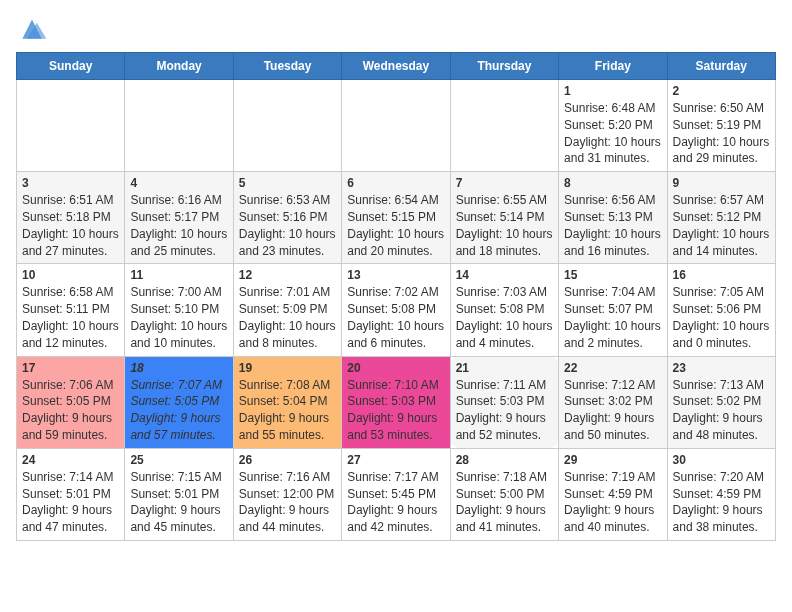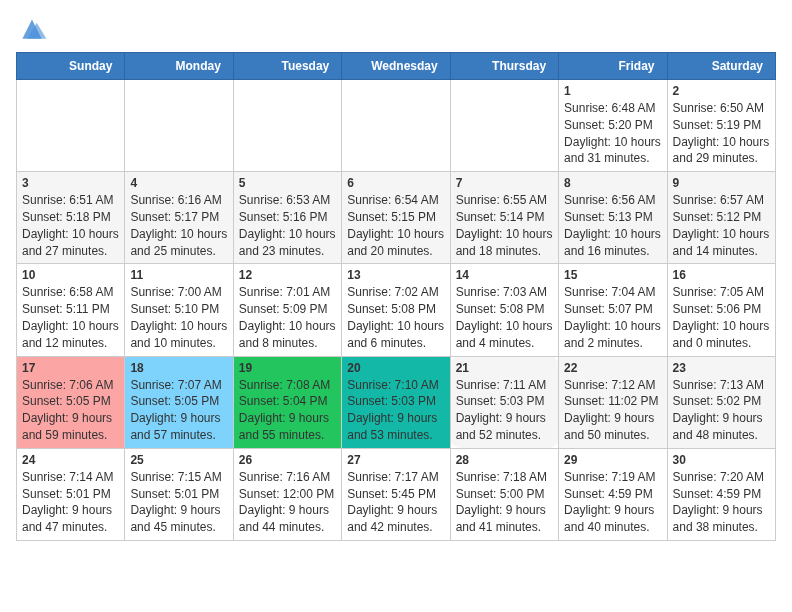--- a/index.html
+++ b/index.html
@@ -55,22 +55,22 @@
     .calendar {
       width: 100%;
       border-collapse: collapse;
       border: 1px solid #ccc;
     }
     .calendar th {
       background-color: #3a7abf;
       color: #fff;
       font-size: 12px;
       font-weight: bold;
-      padding: 6px 12px;
-      text-align: right;
+      padding: 6px 4px;
+      text-align: center;
       border: 1px solid #2e66a3;
     }
     .calendar td {
       border: 1px solid #ccc;
       vertical-align: top;
       padding: 4px 5px;
       font-size: 10px;
       color: #333;
       width: 108px;
       height: 80px;
@@ -234,48 +234,48 @@
 Daylight: 10 hours and 0 minutes.</div>
         </td>
       </tr>
       <tr>
         <td style="background: #fca5a5;">
           <span class="day-num">17</span>
           <div class="day-info">Sunrise: 7:06 AM
 Sunset: 5:05 PM
 Daylight: 9 hours and 59 minutes.</div>
         </td>
-        <td style="background: #7dd3fc;">
+        <td style="background: #3b82f6; font-style: italic;">
           <span class="day-num">18</span>
           <div class="day-info">Sunrise: 7:07 AM
 Sunset: 5:05 PM
 Daylight: 9 hours and 57 minutes.</div>
         </td>
-        <td style="background: #22c55e;">
+        <td style="background: #fdba74;">
           <span class="day-num">19</span>
           <div class="day-info">Sunrise: 7:08 AM
 Sunset: 5:04 PM
 Daylight: 9 hours and 55 minutes.</div>
         </td>
-        <td style="background: #14b8a6;">
+        <td style="background: #ec4899;">
           <span class="day-num">20</span>
           <div class="day-info">Sunrise: 7:10 AM
 Sunset: 5:03 PM
 Daylight: 9 hours and 53 minutes.</div>
         </td>
         <td style="background: rgb(245, 245, 245); border-radius: 10px;">
           <span class="day-num">21</span>
           <div class="day-info">Sunrise: 7:11 AM
 Sunset: 5:03 PM
 Daylight: 9 hours and 52 minutes.</div>
         </td>
         <td style="background: rgb(245, 245, 245);">
           <span class="day-num">22</span>
           <div class="day-info">Sunrise: 7:12 AM
-Sunset: 11:02 PM
+Sunset: 3:02 PM
 Daylight: 9 hours and 50 minutes.</div>
         </td>
         <td style="background: rgb(245, 245, 245);">
           <span class="day-num">23</span>
           <div class="day-info">Sunrise: 7:13 AM
 Sunset: 5:02 PM
 Daylight: 9 hours and 48 minutes.</div>
         </td>
       </tr>
       <tr>

